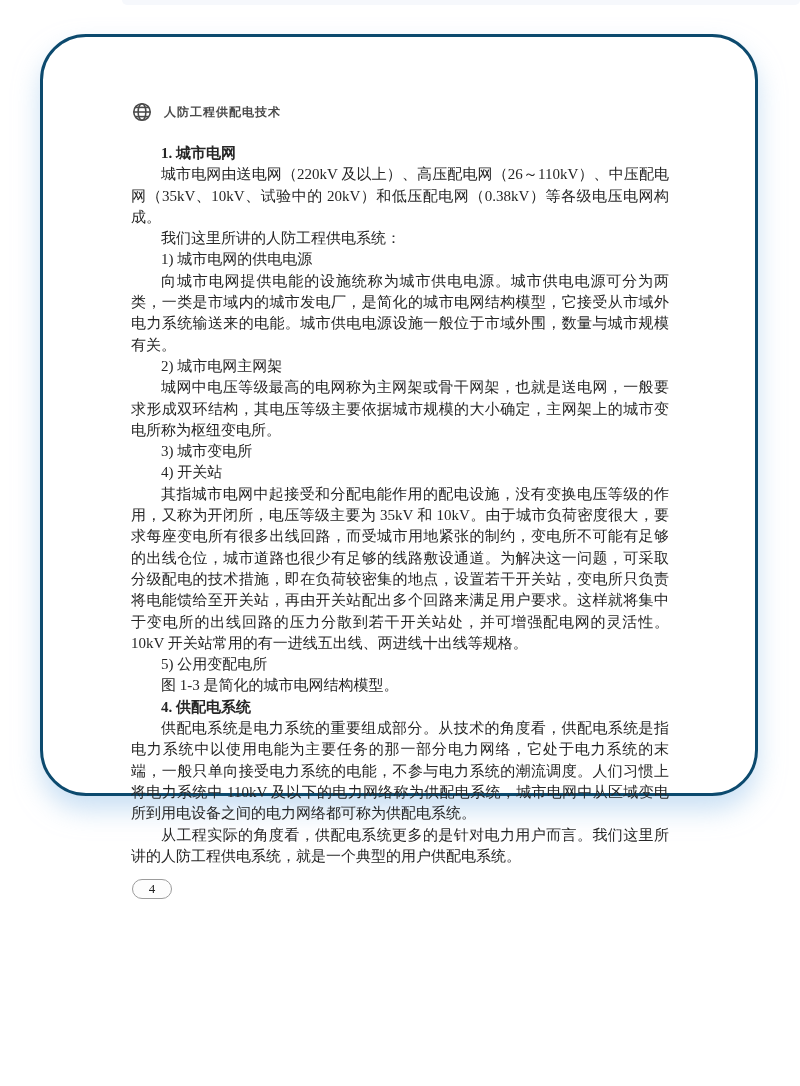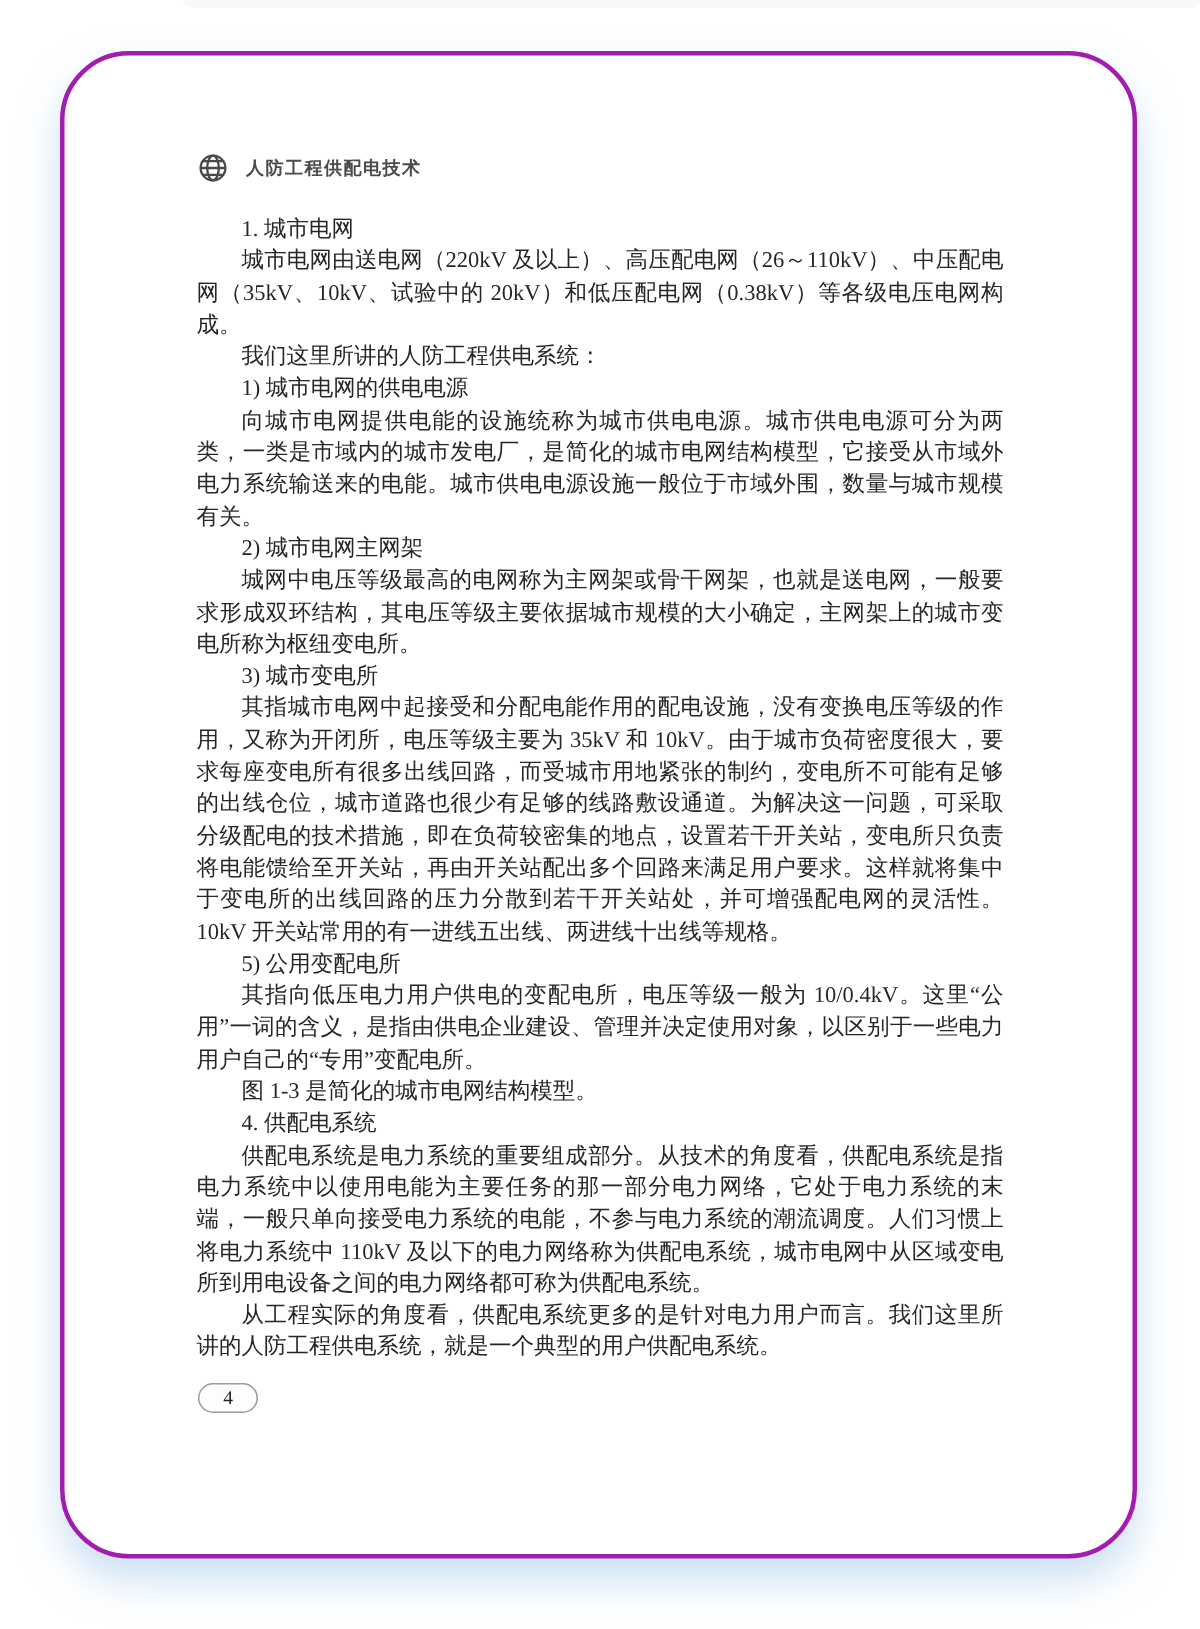--- a/index.html
+++ b/index.html
@@ -4,37 +4,37 @@
 <style>
   * { margin:0; padding:0; box-sizing:border-box; }
   html,body { width:800px; height:1086px; background:#ffffff; overflow:hidden;
               font-family:"Liberation Serif","DejaVu Serif",serif; }
 
   
   .top-strip { position:absolute; top:0; left:122px; width:678px; height:5px;
                background:#f6f8fc; border-radius:0 0 6px 6px; }
 
   
-  .page-card { position:absolute; left:40px; top:34px; width:718px; height:1005px;
-               background:#ffffff; border:3px solid #a21caf; border-radius:46px;
+  .page-card { position:absolute; left:40px; top:34px; width:718px; height:762px;
+               background:#ffffff; border:3px solid #0c4a6e; border-radius:46px;
                box-shadow:0 14px 26px rgba(158,199,235,0.55); }
 
   .page-inner { padding:64px 86px 0 88px; }
 
   
   .running-header { display:flex; align-items:center; gap:11px; margin-bottom:20px; }
   .globe { width:22px; height:22px; flex:0 0 auto; }
   .brand { font-family:"Liberation Sans","DejaVu Sans",sans-serif;
            font-size:12px; color:#4b4b4b; letter-spacing:1px; font-weight:bold; }
 
   
   .doc { font-size:15px; line-height:21.3px; color:#262626;
          text-align:justify; text-justify:inter-ideograph; }
   .doc p { text-indent:2em; }
-  .h-bold { font-weight:normal; }
+  .h-bold { font-weight:bold; }
 
   
   .page-pill { margin:12px 0 0 1px; width:40px; height:20px;
                border:1.5px solid #9c9c9c; border-radius:10px;
                display:flex; align-items:center; justify-content:center;
                font-size:13px; color:#222; background:#fdfdfd;
                font-family:"Liberation Serif",serif; }
 </style>
 </head>
 <body>
@@ -57,23 +57,23 @@
 
     <div class="doc">
       <p class="h-bold">1. 城市电网</p>
       <p>城市电网由送电网（220kV 及以上）、高压配电网（26～110kV）、中压配电网（35kV、10kV、试验中的 20kV）和低压配电网（0.38kV）等各级电压电网构成。</p>
       <p>我们这里所讲的人防工程供电系统：</p>
       <p>1) 城市电网的供电电源</p>
       <p>向城市电网提供电能的设施统称为城市供电电源。城市供电电源可分为两类，一类是市域内的城市发电厂，是简化的城市电网结构模型，它接受从市域外电力系统输送来的电能。城市供电电源设施一般位于市域外围，数量与城市规模有关。</p>
       <p>2) 城市电网主网架</p>
       <p>城网中电压等级最高的电网称为主网架或骨干网架，也就是送电网，一般要求形成双环结构，其电压等级主要依据城市规模的大小确定，主网架上的城市变电所称为枢纽变电所。</p>
       <p>3) 城市变电所</p>
+      <p>4) 开关站</p>
       <p>其指城市电网中起接受和分配电能作用的配电设施，没有变换电压等级的作用，又称为开闭所，电压等级主要为 35kV 和 10kV。由于城市负荷密度很大，要求每座变电所有很多出线回路，而受城市用地紧张的制约，变电所不可能有足够的出线仓位，城市道路也很少有足够的线路敷设通道。为解决这一问题，可采取分级配电的技术措施，即在负荷较密集的地点，设置若干开关站，变电所只负责将电能馈给至开关站，再由开关站配出多个回路来满足用户要求。这样就将集中于变电所的出线回路的压力分散到若干开关站处，并可增强配电网的灵活性。10kV 开关站常用的有一进线五出线、两进线十出线等规格。</p>
       <p>5) 公用变配电所</p>
-      <p>其指向低压电力用户供电的变配电所，电压等级一般为 10/0.4kV。这里“公用”一词的含义，是指由供电企业建设、管理并决定使用对象，以区别于一些电力用户自己的“专用”变配电所。</p>
       <p>图 1-3 是简化的城市电网结构模型。</p>
       <p class="h-bold">4. 供配电系统</p>
       <p>供配电系统是电力系统的重要组成部分。从技术的角度看，供配电系统是指电力系统中以使用电能为主要任务的那一部分电力网络，它处于电力系统的末端，一般只单向接受电力系统的电能，不参与电力系统的潮流调度。人们习惯上将电力系统中 110kV 及以下的电力网络称为供配电系统，城市电网中从区域变电所到用电设备之间的电力网络都可称为供配电系统。</p>
       <p>从工程实际的角度看，供配电系统更多的是针对电力用户而言。我们这里所讲的人防工程供电系统，就是一个典型的用户供配电系统。</p>
     </div>
 
     <div class="page-pill">4</div>
 
   </div>
 </div>

